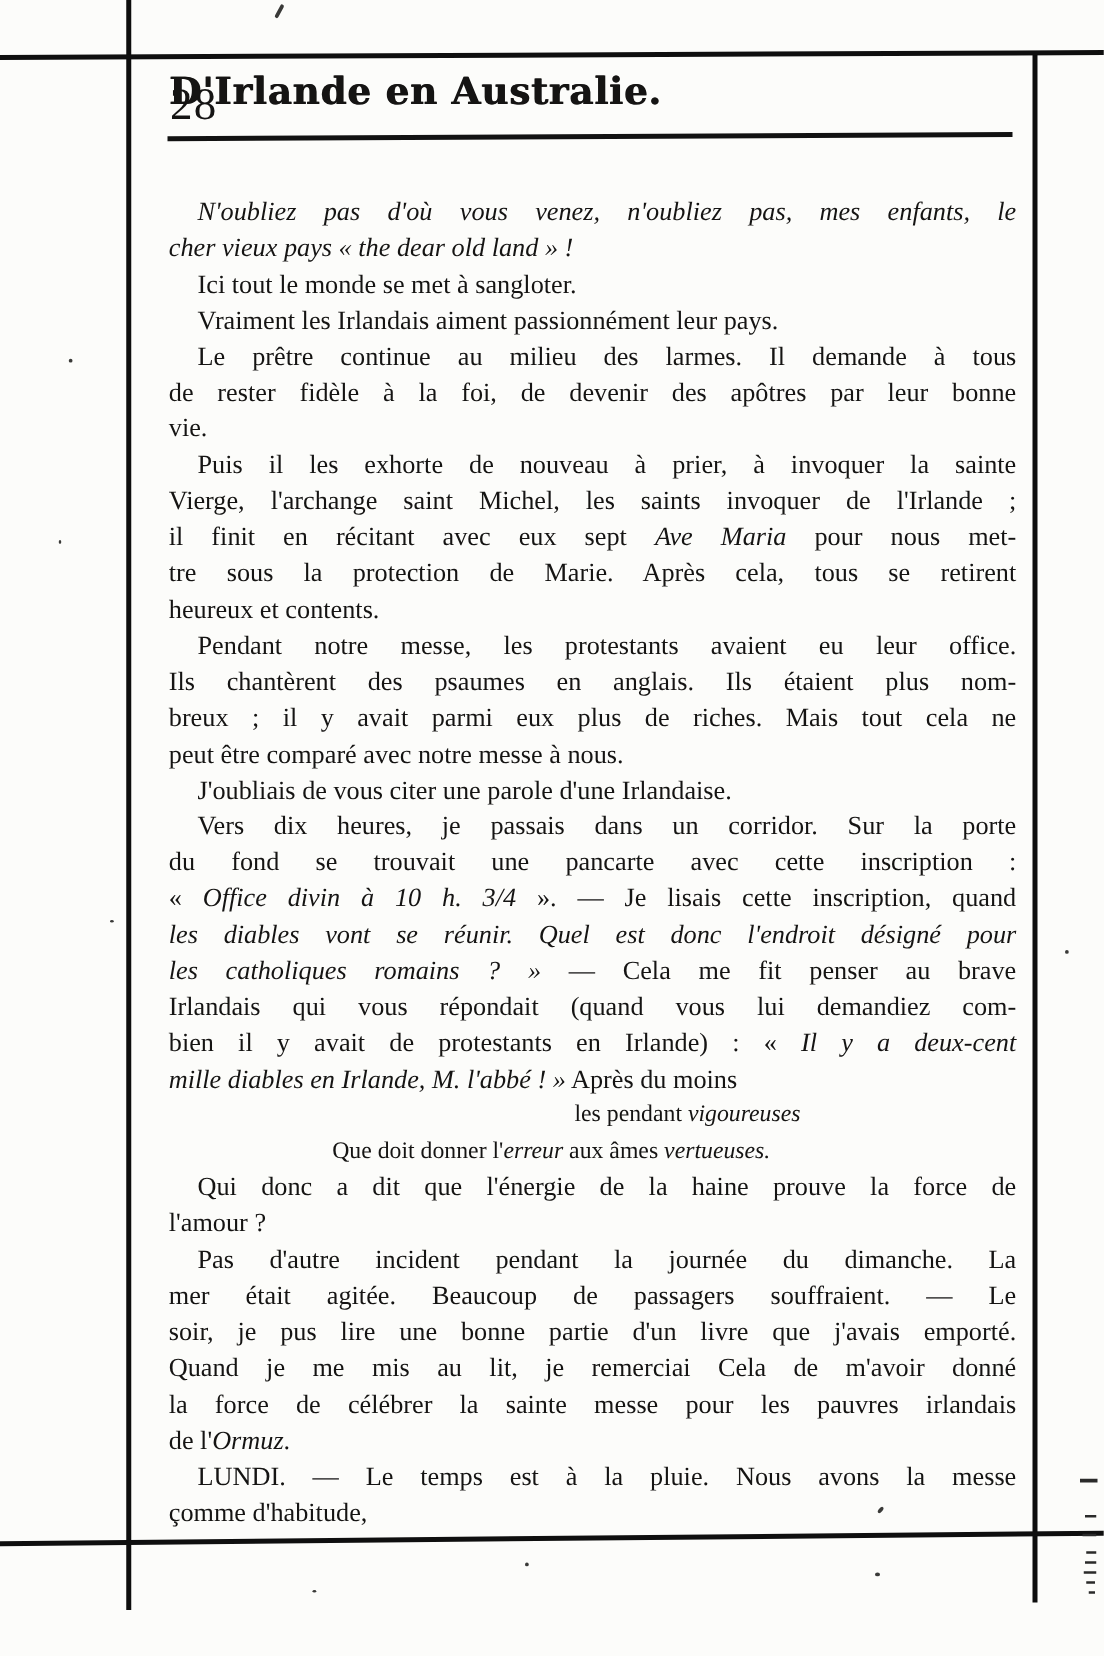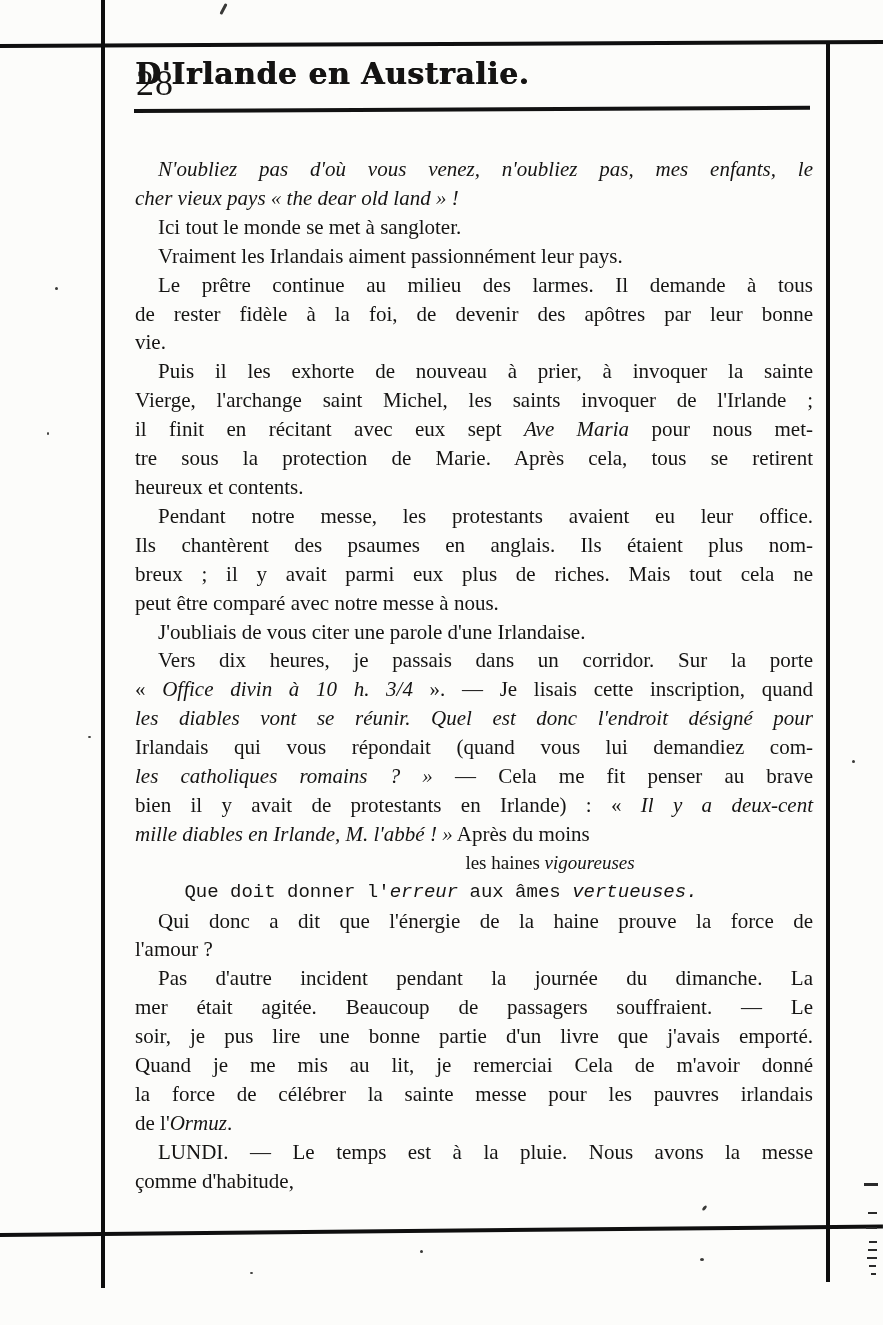--- a/index.html
+++ b/index.html
@@ -39,21 +39,21 @@
 
   
   .text-column {
     position:absolute; left:135px; top:129px; width:678px;
     font-size:21px; line-height:28.9px;margin-top:26px;
   }
   .line { text-align:justify; text-align-last:justify; }
   .line.last { text-align-last:left; }
   .line.ind  { text-indent:23px; }
   .line.verse1 { text-align:center; text-align-last:center; font-size:19px; padding-left:152px; }
-  .line.verse2 { text-align:left; text-align-last:center; font-size:19px; padding-right:66px;font-family:Liberation Mono, monospace; }
+  .line.verse2 { text-align:left; text-align-last:center; font-size:19px; padding-right:66px; }
   .it { font-style:italic; }
 
   
   .tick { position:absolute; background:#2a2a2a; height:2px; }
   .speck { position:absolute; background:#3a3a38; border-radius:50%; }
 </style>
 </head>
 <body>
 
 <div class="page">
@@ -79,27 +79,28 @@
       <div class="line"><span>Vierge, l'archange saint Michel, les saints invoquer de l'Irlande ;</span></div>
       <div class="line"><span>il finit en récitant avec eux sept </span><span class="it">Ave Maria</span><span> pour nous met-</span></div>
       <div class="line"><span>tre sous la protection de Marie. Après cela, tous se retirent</span></div>
       <div class="line last"><span>heureux et contents.</span></div>
       <div class="line ind"><span>Pendant notre messe, les protestants avaient eu leur office.</span></div>
       <div class="line"><span>Ils chantèrent des psaumes en anglais. Ils étaient plus nom-</span></div>
       <div class="line"><span>breux ; il y avait parmi eux plus de riches. Mais tout cela ne</span></div>
       <div class="line last"><span>peut être comparé avec notre messe à nous.</span></div>
       <div class="line ind last"><span>J'oubliais de vous citer une parole d'une Irlandaise.</span></div>
       <div class="line ind"><span>Vers dix heures, je passais dans un corridor. Sur la porte</span></div>
+      <div class="line"><span>du fond se trouvait une pancarte avec cette inscription :</span></div>
       <div class="line"><span>« </span><span class="it">Office divin à 10 h. 3/4</span><span> ». — Je lisais cette inscription, quand</span></div>
       <div class="line"><span class="it">les diables vont se réunir. Quel est donc l'endroit désigné pour</span></div>
+      <div class="line"><span class="it">les catholiques romains ? »</span><span> — Cela me fit penser au brave</span></div>
       <div class="line"><span>Irlandais qui vous répondait (quand vous lui demandiez com-</span></div>
-      <div class="line"><span class="it">les catholiques romains ? »</span><span> — Cela me fit penser au brave</span></div>
       <div class="line"><span>bien il y avait de protestants en Irlande) : « </span><span class="it">Il y a deux-cent</span></div>
       <div class="line last"><span class="it">mille diables en Irlande, M. l'abbé ! »</span><span> Après du moins</span></div>
-      <div class="line verse1"><span>les haines </span><span class="it">vigoureuses</span></div>
+      <div class="line verse1"><span>les pendant </span><span class="it">vigoureuses</span></div>
       <div class="line verse2"><span>Que doit donner l'</span><span class="it">erreur</span><span> aux âmes </span><span class="it">vertueuses.</span></div>
       <div class="line ind"><span>Qui donc a dit que l'énergie de la haine prouve la force de</span></div>
       <div class="line last"><span>l'amour ?</span></div>
       <div class="line ind"><span>Pas d'autre incident pendant la journée du dimanche. La</span></div>
       <div class="line"><span>mer était agitée. Beaucoup de passagers souffraient. — Le</span></div>
       <div class="line"><span>soir, je pus lire une bonne partie d'un livre que j'avais emporté.</span></div>
       <div class="line"><span>Quand je me mis au lit, je remerciai Cela de m'avoir donné</span></div>
       <div class="line"><span>la force de célébrer la sainte messe pour les pauvres irlandais</span></div>
       <div class="line last"><span>de l'</span><span class="it">Ormuz</span><span>.</span></div>
       <div class="line ind"><span>LUNDI. — Le temps est à la pluie. Nous avons la messe</span></div>

